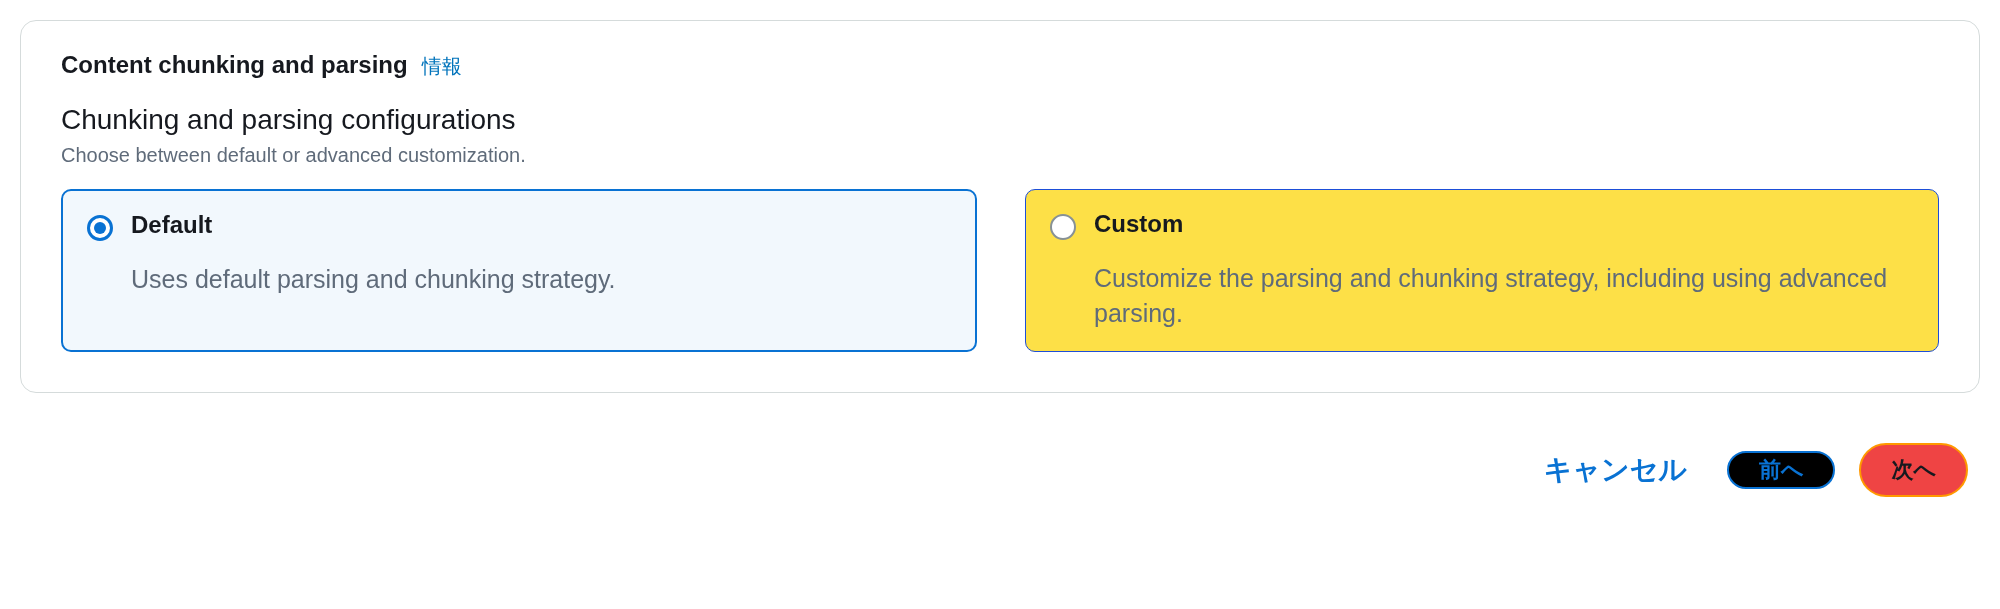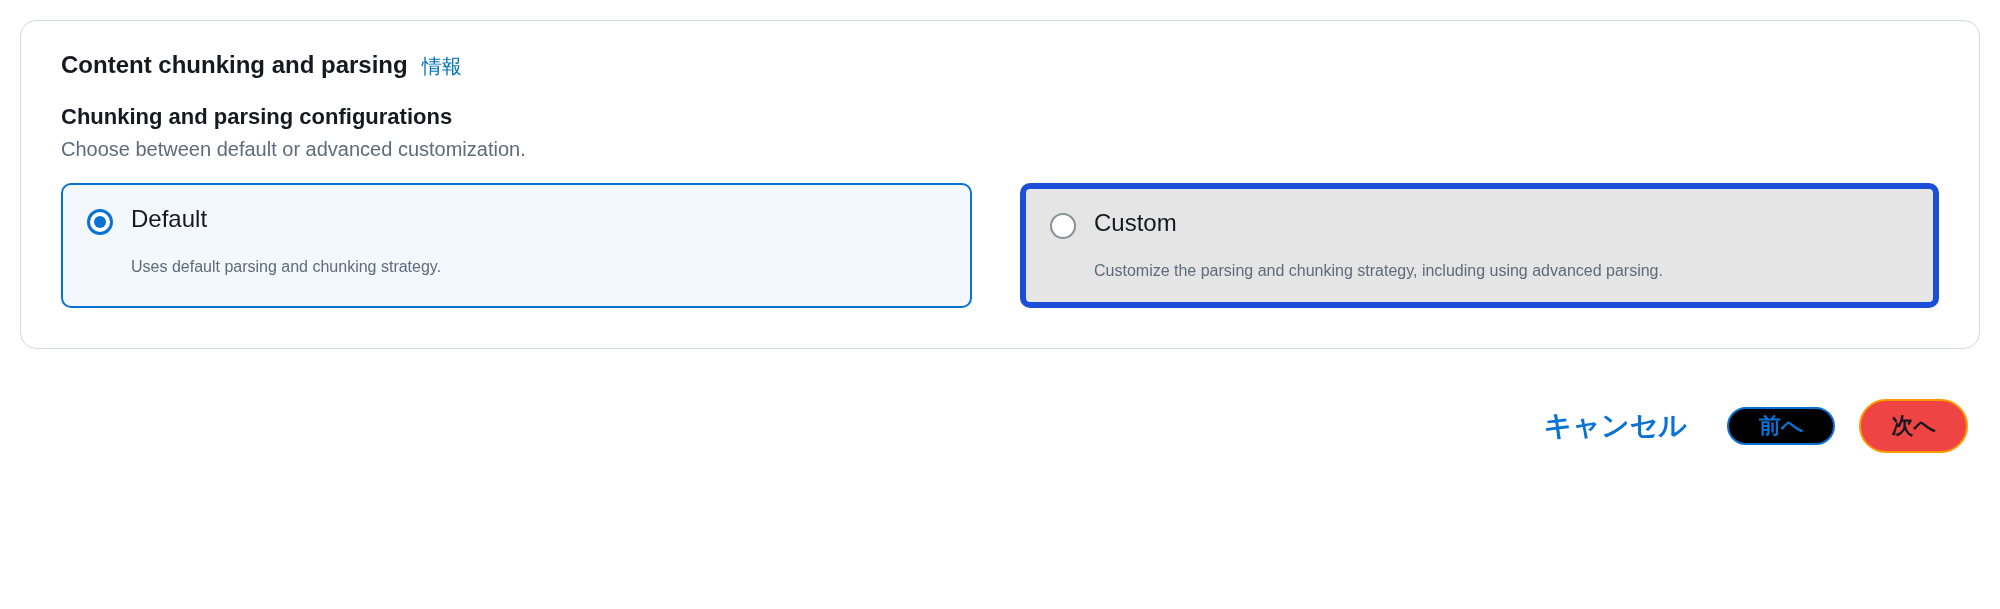--- a/index.html
+++ b/index.html
@@ -32,44 +32,44 @@
     }
     .info-link {
       font-size: 20px;
       color: #0073bb;
       text-decoration: none;
       font-weight: 400;
       cursor: pointer;
       text-align: right;
     }
     .sub-heading {
-      font-size: 22px;
-      font-weight: 700;
+      font-size: 28px;
+      font-weight: 400;
       color: #16191f;
       margin-bottom: 8px;
     }
     .sub-desc {
       font-size: 20px;
       color: #5f6b7a;
       margin-bottom: 22px;
     }
     .options-row {
       display: flex;
       gap: 48px;
     }
     .option-card {
       flex: 1;
-      border: 6px solid #1d4ed8;
+      border: 1px solid #1d4ed8;
       border-radius: 10px;
       padding: 20px 24px;
       display: flex;
       align-items: flex-start;
       gap: 18px;
       cursor: pointer;
-      background: #e5e5e5;
+      background: #fde047;
     }
     .option-card.selected {
       border: 2px solid #0972d3;
       background: #f2f8fd;
     }
     .radio {
       flex-shrink: 0;
       width: 26px;
       height: 26px;
       border: 2px solid #879196;
@@ -92,26 +92,26 @@
       display: none;
     }
     .selected .radio-inner {
       display: block;
     }
     .option-text {
       flex: 1;
     }
     .option-title {
       font-size: 24px;
-      font-weight: 400;
+      font-weight: 700;
       color: #16191f;
       margin-bottom: 6px;
     }
     .option-desc {
-      font-size: 16px;
+      font-size: 25px;
       color: #5f6b7a;
       line-height: 1.4;
       margin-top: 23px;
     }
     .footer-actions {
       display: flex;
       justify-content: flex-end;
       align-items: center;
       gap: 24px;
       margin-top: 48px;

